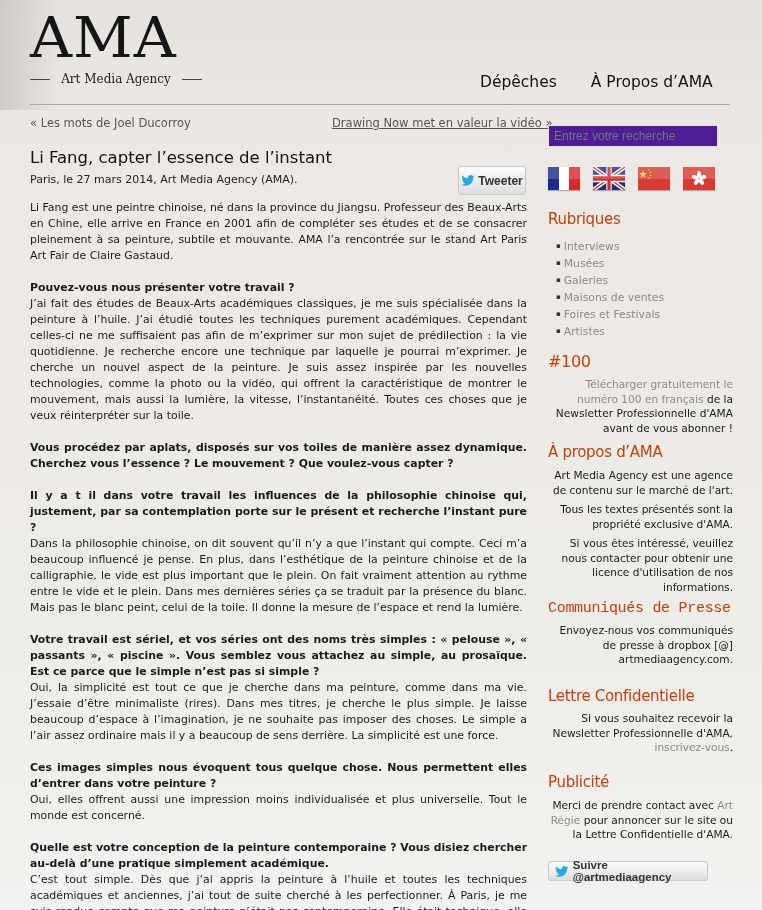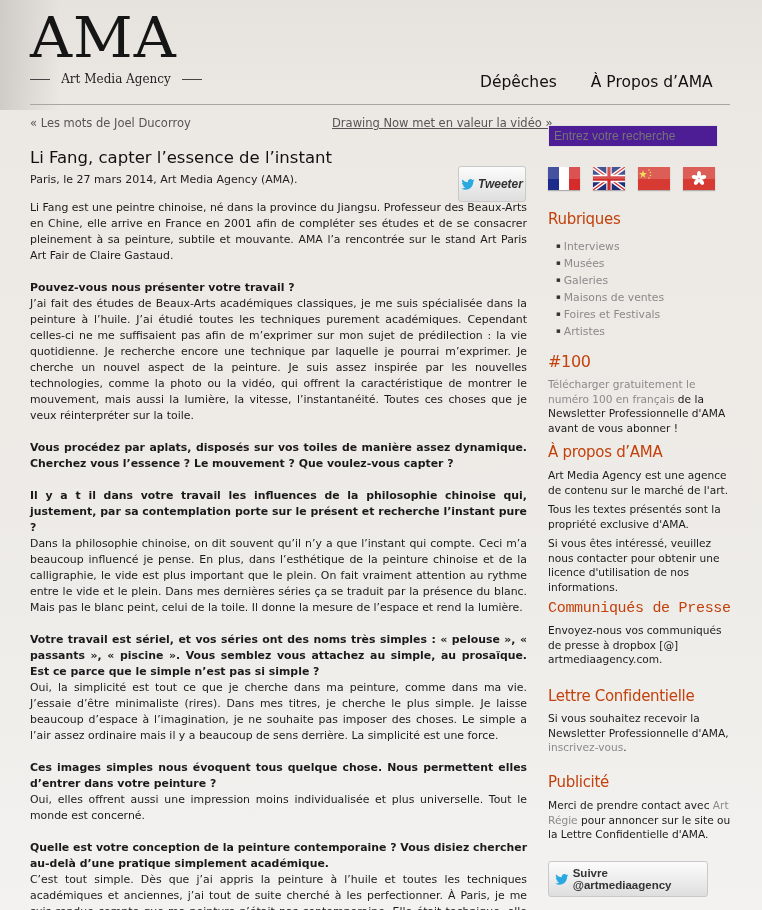--- a/index.html
+++ b/index.html
@@ -12,38 +12,38 @@
   .logo-sub .ln{height:1px;background:#444;width:24px;}
   .logo-sub span{font-family:"DejaVu Serif",serif;font-size:12px;color:#222;padding:0 11px;white-space:nowrap;}
   .nav{position:absolute;top:73px;left:480px;display:flex;gap:34px;}
   .nav a{font-size:15.5px;color:#111;text-decoration:none;}
   .hr{position:absolute;left:30px;top:104px;width:700px;height:1px;background:#a9a6a1;}
   .prevnext{position:absolute;top:116px;font-size:11.5px;color:#555;}
   .prev{left:30px;}
   .next{left:332px;text-decoration:underline;}
   .title{position:absolute;left:30px;top:148px;font-size:16.5px;color:#111;}
   .dateline{position:absolute;left:30px;top:173px;font-size:11px;color:#222;}
-  .tweet{position:absolute;left:458px;top:166px;width:68px;height:36px;border:1px solid #c9c9c9;border-radius:3px;background:linear-gradient(#fcfcfc,#dedede);display:flex;align-items:center;justify-content:center;gap:3px;font-family:"Liberation Sans",sans-serif;font-weight:bold;font-size:12px;color:#333;box-sizing:border-box;font-style:italic;}
+  .tweet{position:absolute;left:458px;top:166px;width:68px;height:29px;border:1px solid #c9c9c9;border-radius:3px;background:linear-gradient(#fcfcfc,#dedede);display:flex;align-items:center;justify-content:center;gap:3px;font-family:"Liberation Sans",sans-serif;font-weight:bold;font-size:12px;color:#333;box-sizing:border-box;}
   .bird{width:14px;height:11px;display:inline-block;}
   .article{position:absolute;left:30px;top:200px;width:497px;font-size:10.9px;line-height:16px;color:#1a1a1a;}
   .article p{margin:0 0 16px 0;text-align:justify;}
   .article .q{font-weight:bold;display:block;}
   .search{position:absolute;left:548px;top:125px;width:170px;height:22px;background:#4c1d95;border:1px solid #e2e0dd;box-sizing:border-box;font-size:12px;color:#888;padding:3px 5px;font-family:"Liberation Sans",sans-serif;}
   .flags{position:absolute;left:548px;top:167px;display:flex;gap:13px;}
   .flag{width:32px;height:23px;position:relative;overflow:hidden;box-shadow:0 1px 1px rgba(0,0,0,.25);}
   .flag:after{content:"";position:absolute;left:0;top:0;right:0;height:50%;background:rgba(255,255,255,.18);}
   .fr{background:linear-gradient(90deg,#1b2c8a 33%,#fff 33%,#fff 66%,#d52b2b 66%);}
   .cn,.hk{background:#d63a32;}
   .side-h{position:absolute;left:548px;font-size:15px;color:#c2410c;letter-spacing:-0.3px;}
-  .side-t{position:absolute;left:548px;width:185px;font-size:10.6px;line-height:14.5px;color:#1a1a1a;}
+  .side-t{position:absolute;left:548px;width:185px;font-size:10.6px;line-height:14.5px;color:#1a1a1a;text-align:right;}
   .side-t .lnk{color:#8a8a8a;}
   .rub{position:absolute;left:556px;top:238px;list-style:none;margin:0;padding:0;font-size:10.8px;line-height:16px;}
   .rub li{color:#8a8a8a;}
   .rub li:before{content:"▪";font-size:7px;color:#333;margin-right:3px;vertical-align:2px;}
-  .follow{position:absolute;left:548px;top:861px;width:160px;height:36px;border:1px solid #c9c9c9;border-radius:3px;background:linear-gradient(#fcfcfc,#dedede);display:flex;align-items:center;gap:4px;padding-left:6px;box-sizing:border-box;font-family:"Liberation Sans",sans-serif;font-weight:bold;font-size:11.5px;color:#333;}
+  .follow{position:absolute;left:548px;top:861px;width:160px;height:20px;border:1px solid #c9c9c9;border-radius:3px;background:linear-gradient(#fcfcfc,#dedede);display:flex;align-items:center;gap:4px;padding-left:6px;box-sizing:border-box;font-family:"Liberation Sans",sans-serif;font-weight:bold;font-size:11.5px;color:#333;}
 </style>
 </head>
 <body>
 
 <div class="bg"></div>
 
 <div class="logo">
   <div class="logo-word">AMA</div>
   <div class="logo-sub">
     <div class="ln"></div>

